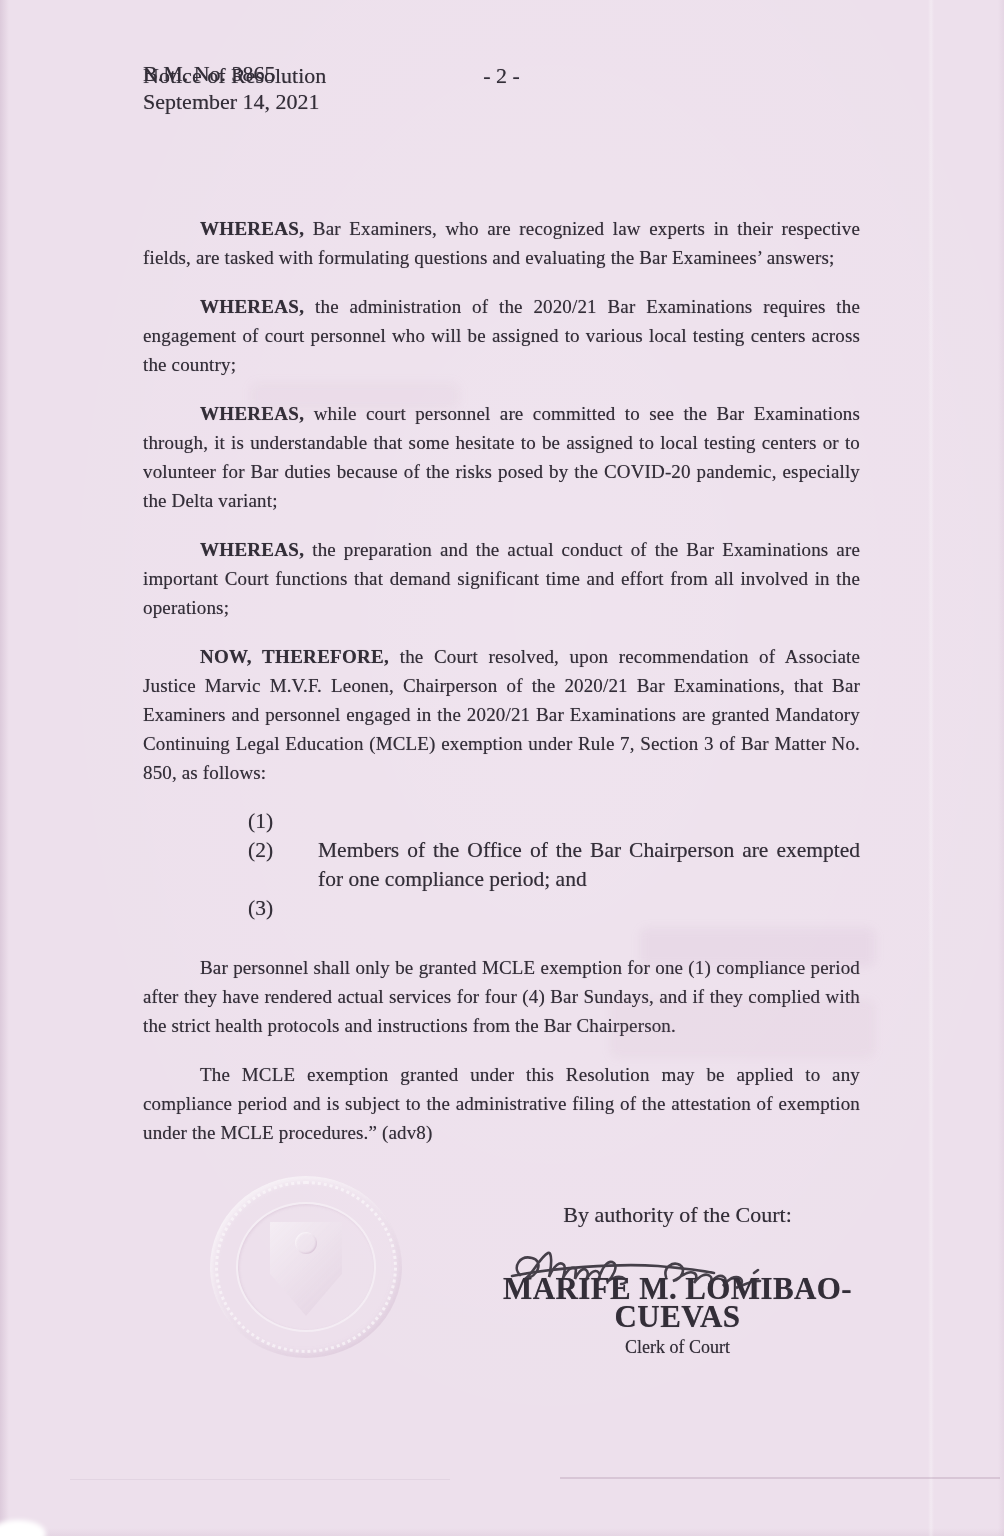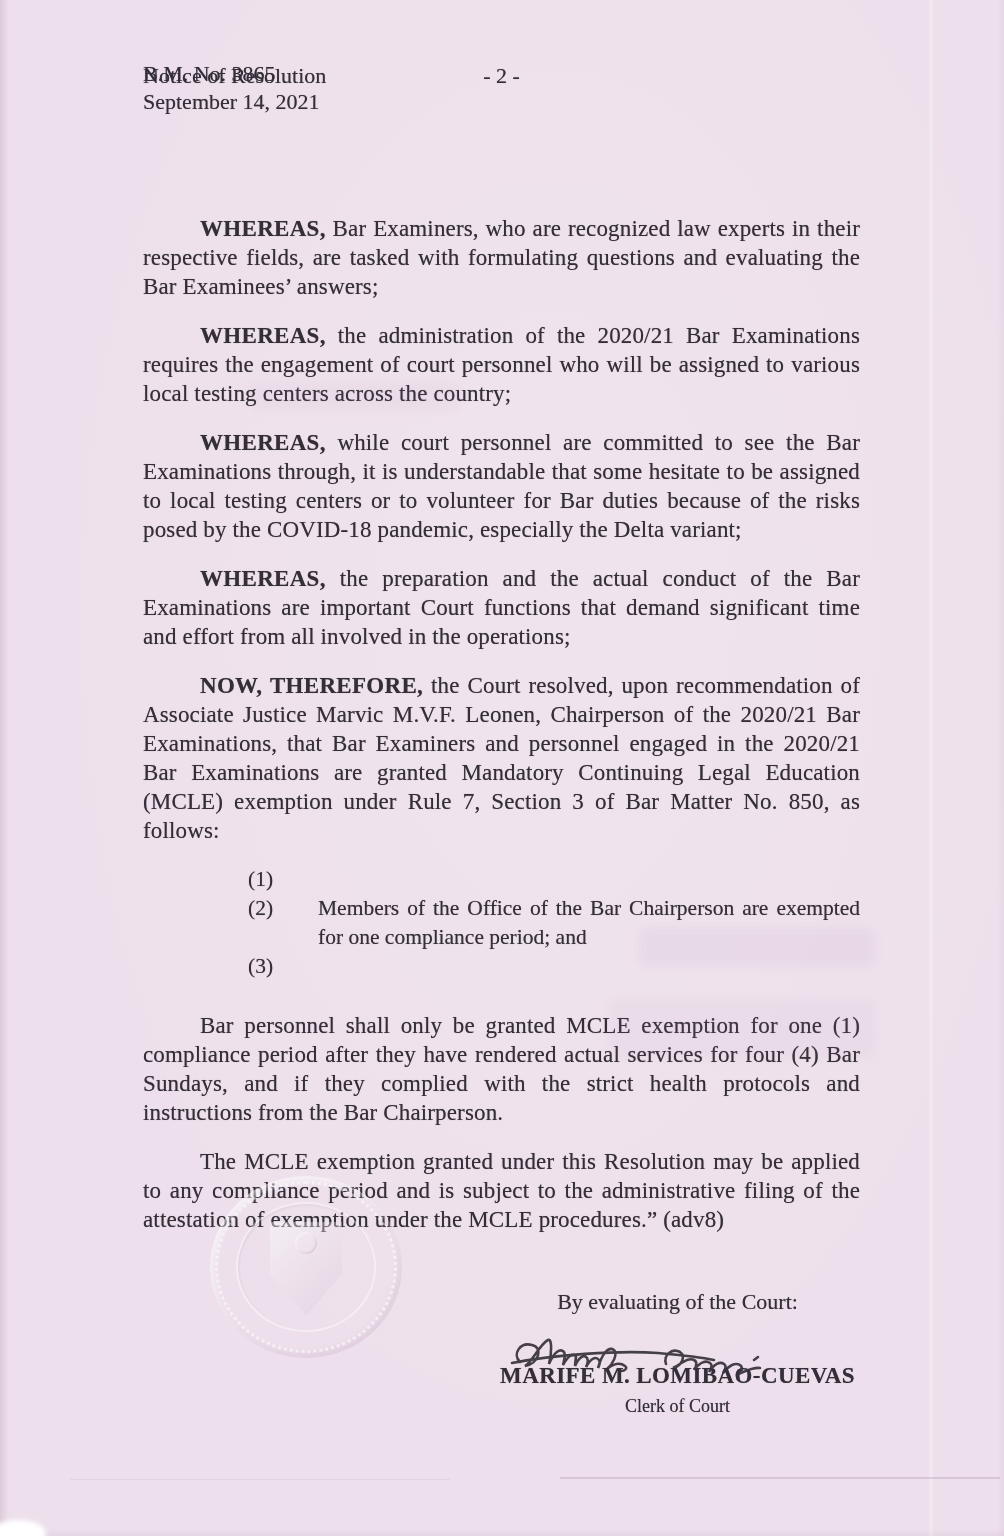--- a/index.html
+++ b/index.html
@@ -29,21 +29,21 @@
     position:relative;
     font-size:22px; line-height:28px;
   }
   .header .h-left{ position:absolute; left:0; top:2px; }
   .header .h-center{ position:absolute; left:0; right:0; text-align:center; top:2px; }
   .header .h-right{ text-align:left; }
   
   .doc-body{ margin-top:98px; }
   p.para{
     margin:0 0 20px 0;
-    font-size:23px; line-height:29px;
+    font-size:19px; line-height:29px;
     text-align:justify;
     text-indent:57px;
     letter-spacing:0.15px;
   }
   p.para b{ letter-spacing:0.3px; }
   
   .num-list{
     margin:9px 0 30px 0;
     padding-left:105px;
     font-size:21.5px; line-height:29px;
@@ -59,21 +59,21 @@
     font-size:22px; line-height:28px;
     position:relative;
   }
   .sig-authority{ margin-bottom:14px; }
   .sig-scribble{
     position:relative;
     height:44px;
     margin-bottom:-12px;
   }
   .sig-scribble svg{ position:absolute; left:28px; top:0; }
-  .sig-name{ font-weight:bold; font-size:23px; letter-spacing:0.4px; }
+  .sig-name{ font-weight:bold; font-size:31px; letter-spacing:0.4px; }
   .sig-title{ font-size:18px; margin-top:2px; }
   
   .seal{
     position:absolute; left:210px; top:1176px;
     width:192px; height:182px; border-radius:50%;
     box-shadow: inset 3px 4px 6px rgba(255,255,255,0.85),
                 inset -3px -4px 7px rgba(193,162,190,0.45);
     opacity:0.7;
   }
   .seal::before{
@@ -130,21 +130,21 @@
       <div class="txt">September 14, 2021</div>
     </div>
   </div>
 
   <div class="doc-body">
 
     <p class="para txt"><b>WHEREAS,</b><span> Bar Examiners, who are recognized law experts in their respective fields, are tasked with formulating questions and evaluating the Bar Examinees’ answers;</span></p>
 
     <p class="para txt"><b>WHEREAS,</b><span> the administration of the 2020/21 Bar Examinations requires the engagement of court personnel who will be assigned to various local testing centers across the country;</span></p>
 
-    <p class="para txt"><b>WHEREAS,</b><span> while court personnel are committed to see the Bar Examinations through, it is understandable that some hesitate to be assigned to local testing centers or to volunteer for Bar duties because of the risks posed by the COVID-18 pandemic, especially the Delta variant;</span></p>
+    <p class="para txt"><b>WHEREAS,</b><span> while court personnel are committed to see the Bar Examinations through, it is understandable that some hesitate to be assigned to local testing centers or to volunteer for Bar duties because of the risks posed by the COVID-20 pandemic, especially the Delta variant;</span></p>
 
     <p class="para txt"><b>WHEREAS,</b><span> the preparation and the actual conduct of the Bar Examinations are important Court functions that demand significant time and effort from all involved in the operations;</span></p>
 
     <p class="para txt"><b>NOW, THEREFORE,</b><span> the Court resolved, upon recommendation of Associate Justice Marvic M.V.F. Leonen, Chairperson of the 2020/21 Bar Examinations, that Bar Examiners and personnel engaged in the 2020/21 Bar Examinations are granted Mandatory Continuing Legal Education (MCLE) exemption under Rule 7, Section 3 of Bar Matter No. 850, as follows:</span></p>
 
     <div class="num-list">
       <div class="num-row">
         <span class="n-num txt">(1)</span>
       </div>
       <div class="num-row">
@@ -154,21 +154,21 @@
       <div class="num-row">
         <span class="n-num txt">(3)</span>
       </div>
     </div>
 
     <p class="para txt">Bar personnel shall only be granted MCLE exemption for one (1) compliance period after they have rendered actual services for four (4) Bar Sundays, and if they complied with the strict health protocols and instructions from the Bar Chairperson.</p>
 
     <p class="para txt">The MCLE exemption granted under this Resolution may be applied to any compliance period and is subject to the administrative filing of the attestation of exemption under the MCLE procedures.”  (adv8)</p>
 
     <div class="sig-block">
-      <div class="sig-authority txt">By evaluating of the Court:</div>
+      <div class="sig-authority txt">By authority of the Court:</div>
       <div class="sig-scribble">
         <svg width="262" height="50" viewBox="0 0 262 50">
           <g fill="none" stroke="#37323c" stroke-width="2.6" stroke-linecap="round" opacity="0.92">
             <path d="M12 32 C4 24 12 12 24 15 C36 18 30 34 17 36 C24 32 32 14 40 10 C44 8 44 22 41 34 C46 22 52 18 56 22 C58 25 56 31 55 35 C60 26 64 23 68 26 L67 36 C71 27 76 24 79 28 C81 31 79 35 78 37 C83 28 88 26 91 30 C93 33 91 36 90 38 C94 24 100 16 106 20 C110 24 105 34 99 39 C105 34 112 32 117 36 C120 38 117 41 113 41"></path>
             <path d="M4 33 C44 25 110 20 150 23 C172 25 192 27 206 30"></path>
             <path d="M158 34 C155 24 165 18 172 22 C178 26 174 36 165 38 C173 34 180 27 186 30 C190 32 188 37 186 40 C192 32 198 30 202 33 C205 35 203 39 201 42 C206 34 212 31 216 34 C219 36 217 41 215 43 C220 36 227 32 232 35 C236 38 233 43 228 45 C236 42 244 37 252 38"></path>
             <path d="M246 30 L250 27"></path>
           </g>
         </svg>
       </div>

